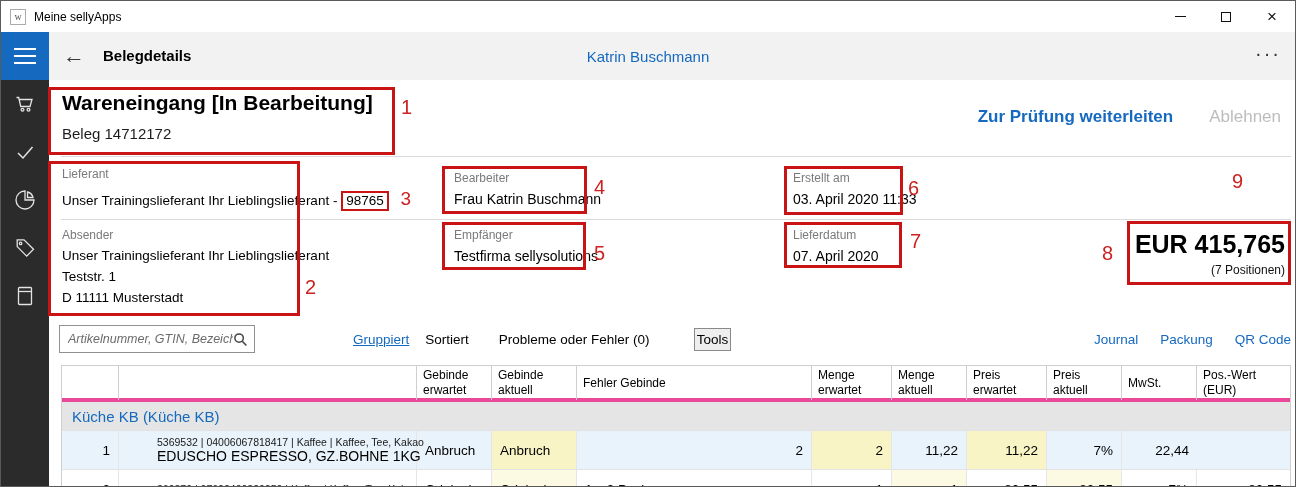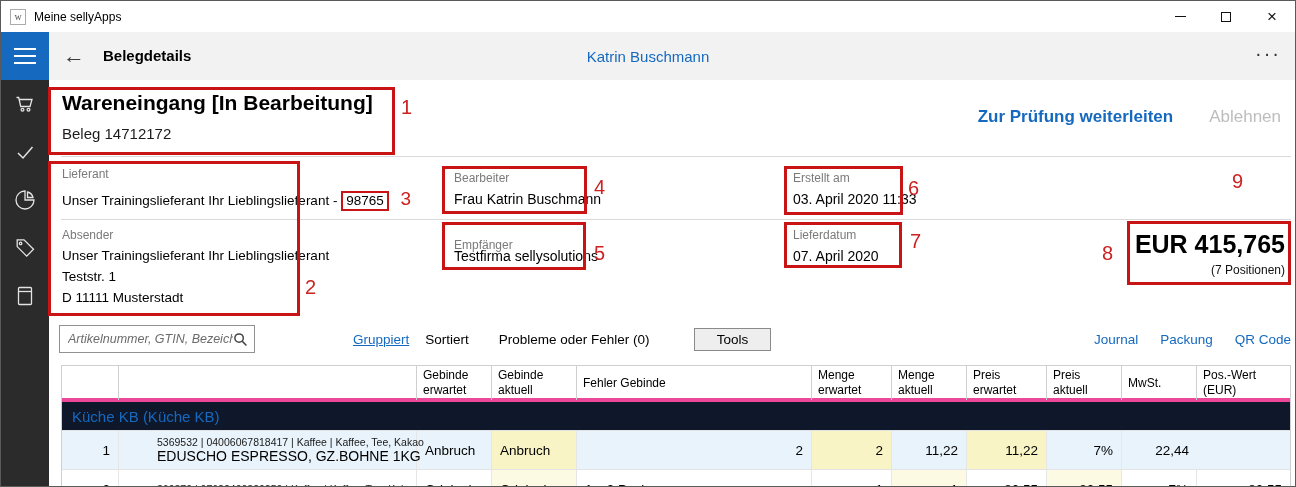--- a/index.html
+++ b/index.html
@@ -51,34 +51,34 @@
   .toolbar { position:absolute; left:58px; top:323px; width:1232px; height:30px; display:flex; align-items:center; }
   .search-box { width:196px; height:28px; border:1px solid #919191; background:#fff;
     display:flex; align-items:center; padding:0 6px 0 8px; }
   .search-box input { flex:1; border:none; outline:none; font-style:italic; font-size:12.5px; color:#333;
     font-family:"Liberation Sans", sans-serif; background:transparent; }
   .search-box input::placeholder { color:#6b6b6b; font-style:italic; }
   .search-box svg { stroke:#444; fill:none; stroke-width:1.6; flex:0 0 auto; }
   .tb-link { font-size:13.5px; color:#000; }
   .tb-link.active { color:#1569bf; text-decoration:underline; }
   .tb-blue { font-size:13.5px; color:#1569bf; }
-  .tb-btn { font-size:13.5px; color:#000; background:#eee; border:1px solid #8a8a8a; padding:3px 22px; }
+  .tb-btn { font-size:13.5px; color:#000; background:#eee; border:1px solid #8a8a8a; padding:3px 2px; }
   .add-btn { display:flex; align-items:center; gap:10px; font-size:14px; color:#000;
     background:#f0f0f0; border:1px solid #767676; padding:4px 12px; }
   .chev { width:7px; height:7px; border-right:1.5px solid #444; border-bottom:1.5px solid #444;
     transform:rotate(45deg); margin-top:-4px; }
   
   .table { position:absolute; left:60px; top:364px; width:1230px; border:1px solid #cfcfcf; background:#fff; }
   .t-row { display:grid; grid-template-columns:57px 298px 75px 85px 235px 80px 75px 80px 75px 75px 93px; }
   .t-head { height:36px; border-bottom:4px solid #ec4899; }
   .t-head .t-cell { border-right:1px solid #cfcfcf; display:flex; align-items:center;
     font-size:12px; color:#000; line-height:1.25; padding:2px 6px; }
   .t-head .t-cell:last-child { border-right:none; }
   .group-row { height:28px; display:flex; align-items:center; padding-left:10px;
-    font-size:15px; color:#1569bf; background:#0f172a; }
+    font-size:15px; color:#1569bf; background:#e5e5e5; }
   .body-row { border-top:1px solid #e3e3e3; }
   .body-row .t-cell { border-right:1px solid #e6e6e6; display:flex; align-items:center;
     font-size:13.5px; color:#000; padding:2px 8px; min-height:38px; }
   .body-row .t-cell:last-child { border-right:none; }
   .cell-num { justify-content:flex-end; font-size:14px; }
   .cell-desc { flex-direction:column; align-items:flex-start !important; justify-content:center;
     padding-left:38px !important; }
   .meta-line { font-size:10.5px; color:#1a1a1a; white-space:nowrap; }
   .name-line { font-size:14px; color:#000; white-space:nowrap; }
   .num-cell { justify-content:flex-end; }
@@ -172,21 +172,21 @@
     <span class="boxed-num">98765</span>
     <span class="inline-ann">3</span>
   </div>
   <div class="field-label" style="left:61px; top:227px;">Absender</div>
   <div class="field-value" style="left:61px; top:247px; font-size:13.5px;">Unser Trainingslieferant Ihr Lieblingslieferant</div>
   <div class="field-value" style="left:61px; top:268px; font-size:13.5px;">Teststr. 1</div>
   <div class="field-value" style="left:61px; top:289px; font-size:13.5px;">D 11111 Musterstadt</div>
 
   <div class="field-label" style="left:453px; top:170px;">Bearbeiter</div>
   <div class="field-value" style="left:453px; top:190px;">Frau Katrin Buschmann</div>
-  <div class="field-label" style="left:453px; top:237px;">Empfänger</div>
+  <div class="field-label" style="left:453px; top:227px;">Empfänger</div>
   <div class="field-value" style="left:453px; top:247px;">Testfirma sellysolutions</div>
 
   <div class="field-label" style="left:792px; top:170px;">Erstellt am</div>
   <div class="field-value" style="left:792px; top:190px;">03. April 2020 11:33</div>
   <div class="field-label" style="left:792px; top:227px;">Lieferdatum</div>
   <div class="field-value" style="left:792px; top:247px;">07. April 2020</div>
 
   <div class="total-amount">EUR 415,765</div>
   <div class="total-positions">(7 Positionen)</div>
 

